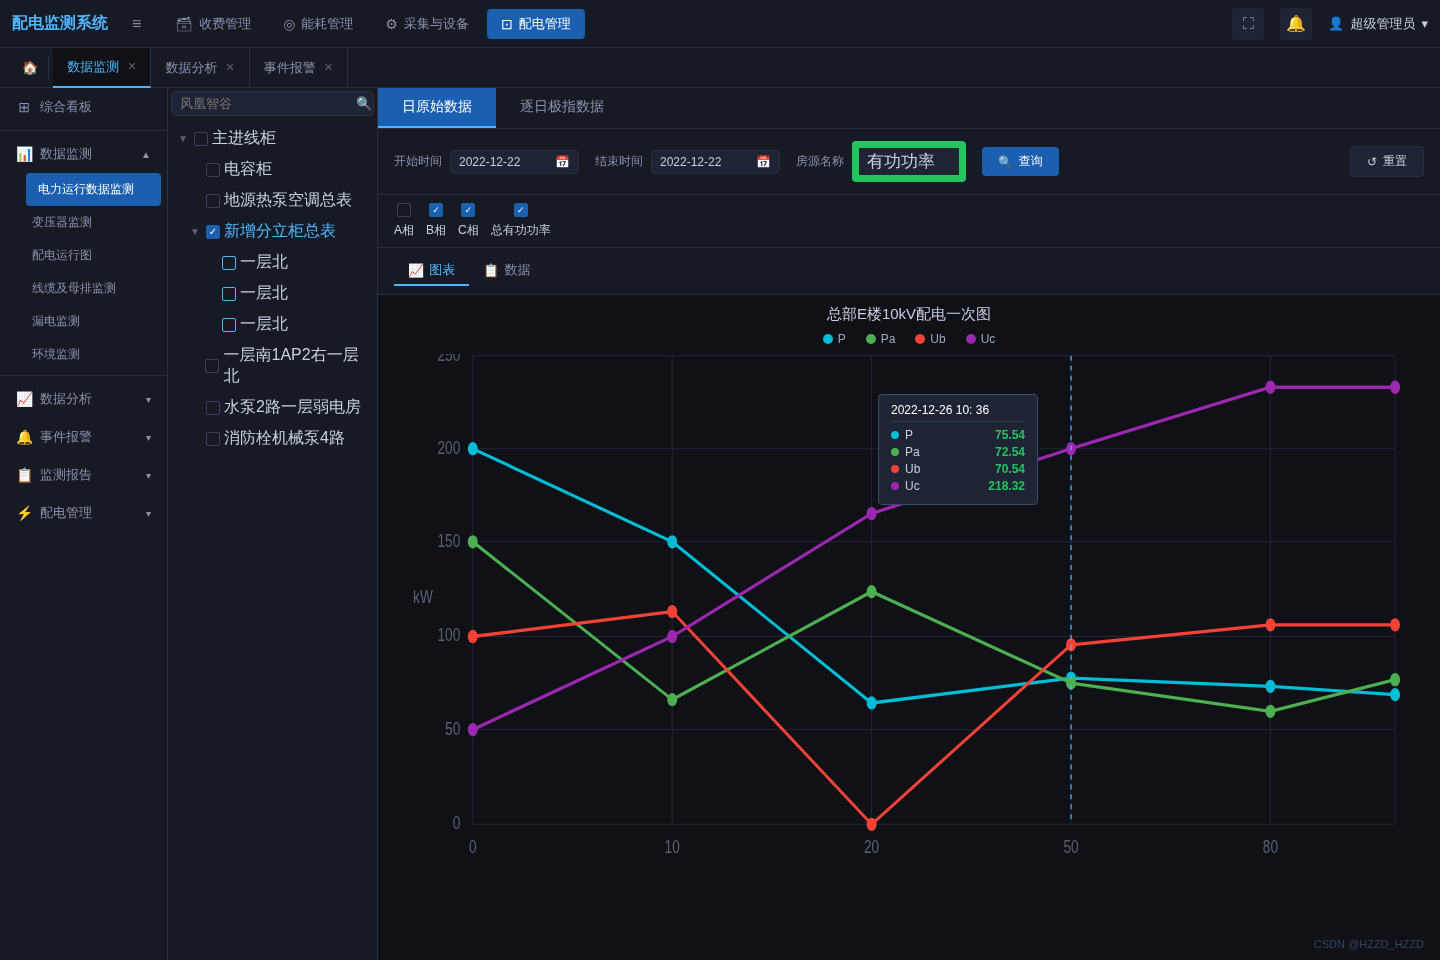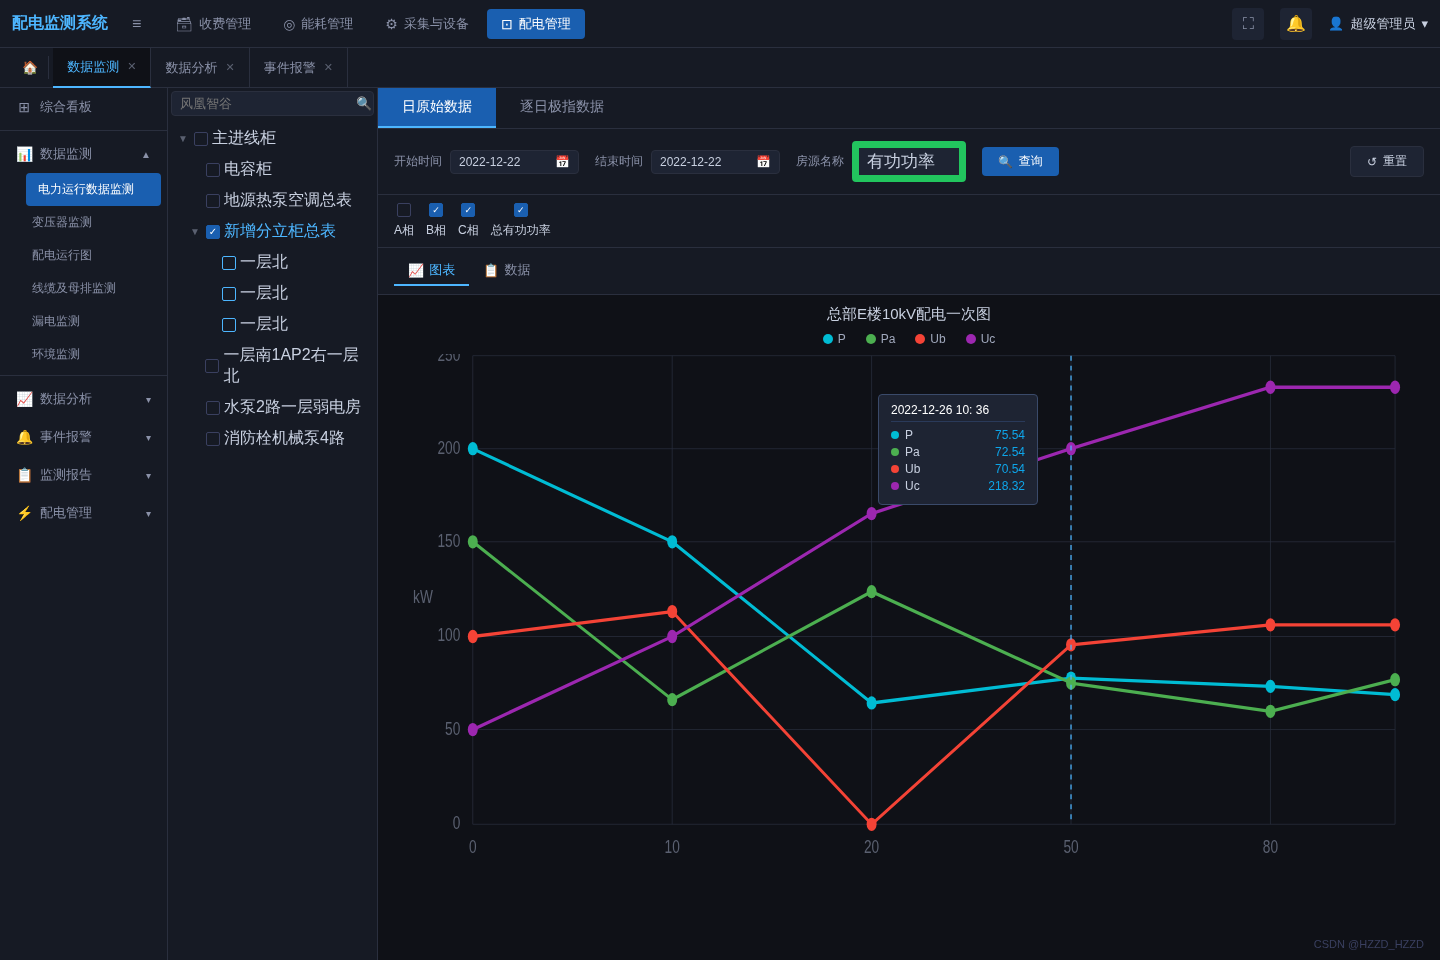--- a/index.html
+++ b/index.html
@@ -87,21 +87,21 @@
     .legend-dot { width: 10px; height: 10px; border-radius: 50%; }
 
     .chart-svg-container { position: relative; width: 100%; height: calc(100% - 80px); }
 
     
     .tooltip-box { position: absolute; background: #1e2433; border: 1px solid #3a4a6a; border-radius: 4px; padding: 8px 12px; font-size: 12px; color: #c8d0e0; pointer-events: none; z-index: 10; }
     .tooltip-title { color: #fff; font-size: 12px; margin-bottom: 6px; border-bottom: 1px solid #2a3a5a; padding-bottom: 4px; }
     .tooltip-row { display: flex; justify-content: space-between; gap: 20px; margin: 3px 0; }
     .tooltip-label { display: flex; align-items: center; gap: 6px; }
     .tooltip-dot { width: 8px; height: 8px; border-radius: 50%; }
-    .tooltip-val { color: #0ea5e9; font-weight: normal; }
+    .tooltip-val { color: #22c55e; font-weight: bold; }
 
     
     ::-webkit-scrollbar { width: 4px; }
     ::-webkit-scrollbar-track { background: #161a24; }
     ::-webkit-scrollbar-thumb { background: #2a3050; border-radius: 2px; }
 
     .divider { height: 1px; background: #2a2f3e; margin: 4px 0; }
 
     .watermark { position: fixed; bottom: 10px; right: 16px; color: #3a4060; font-size: 11px; }
   </style>

